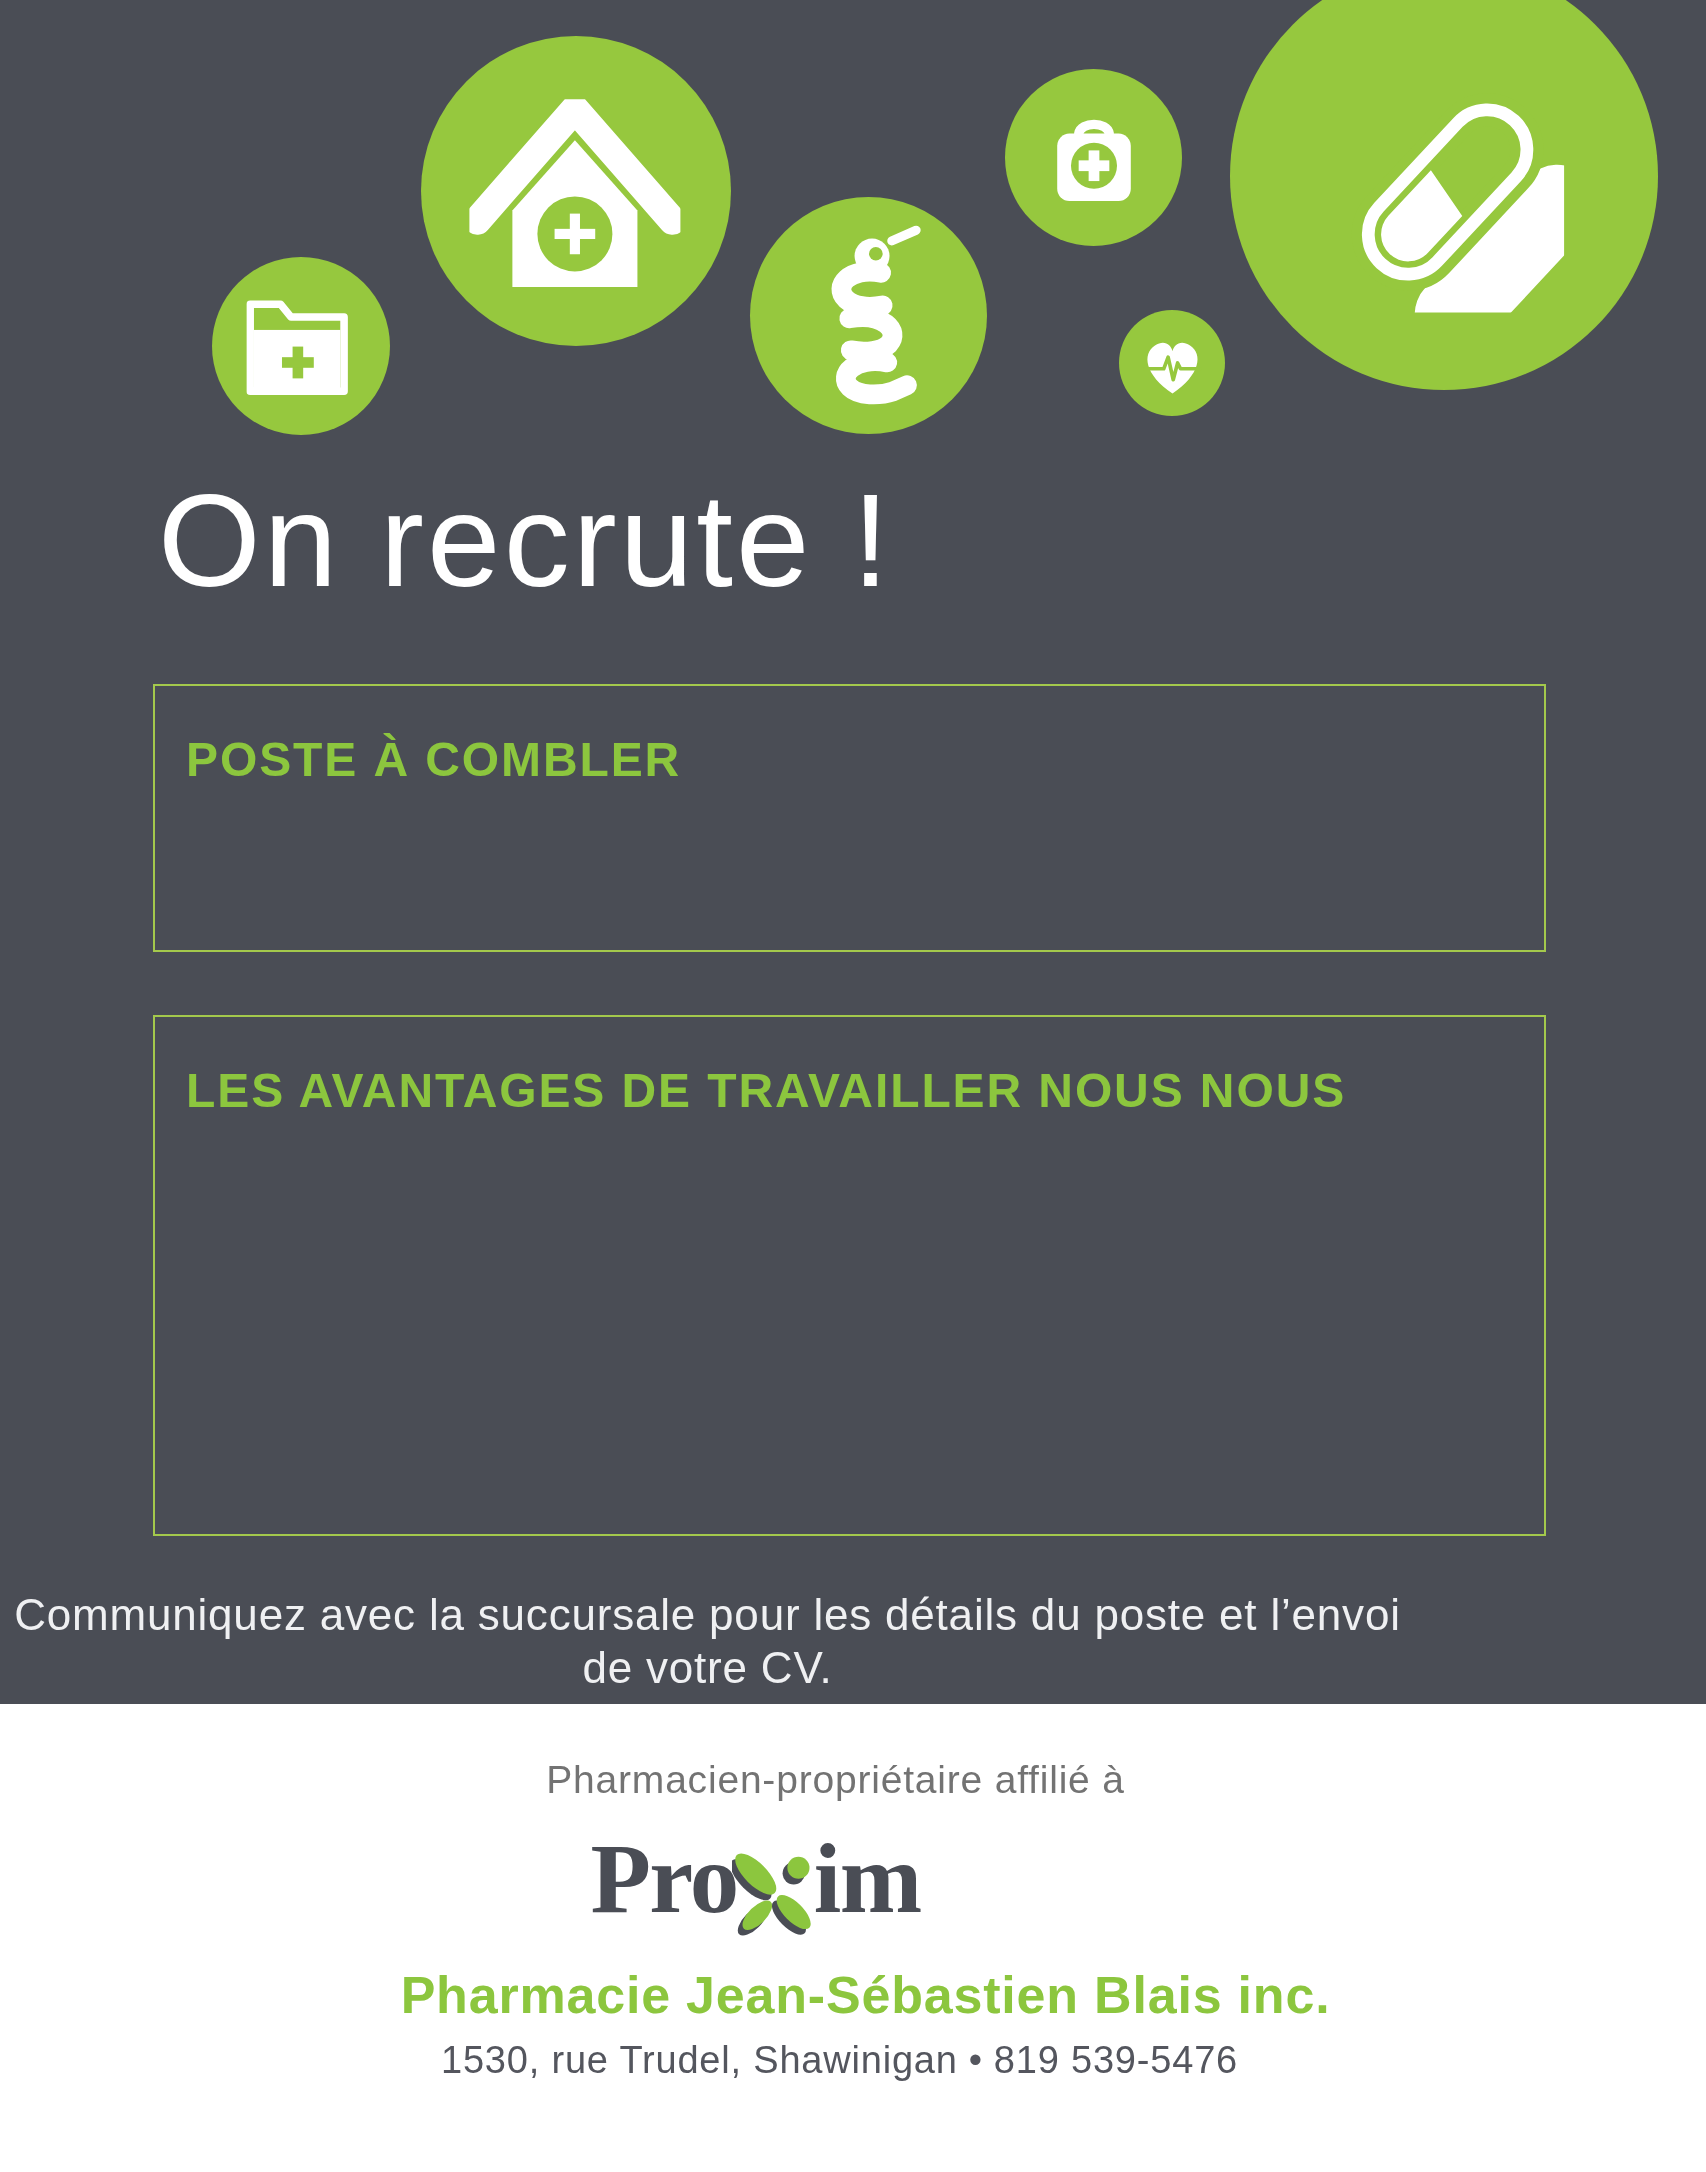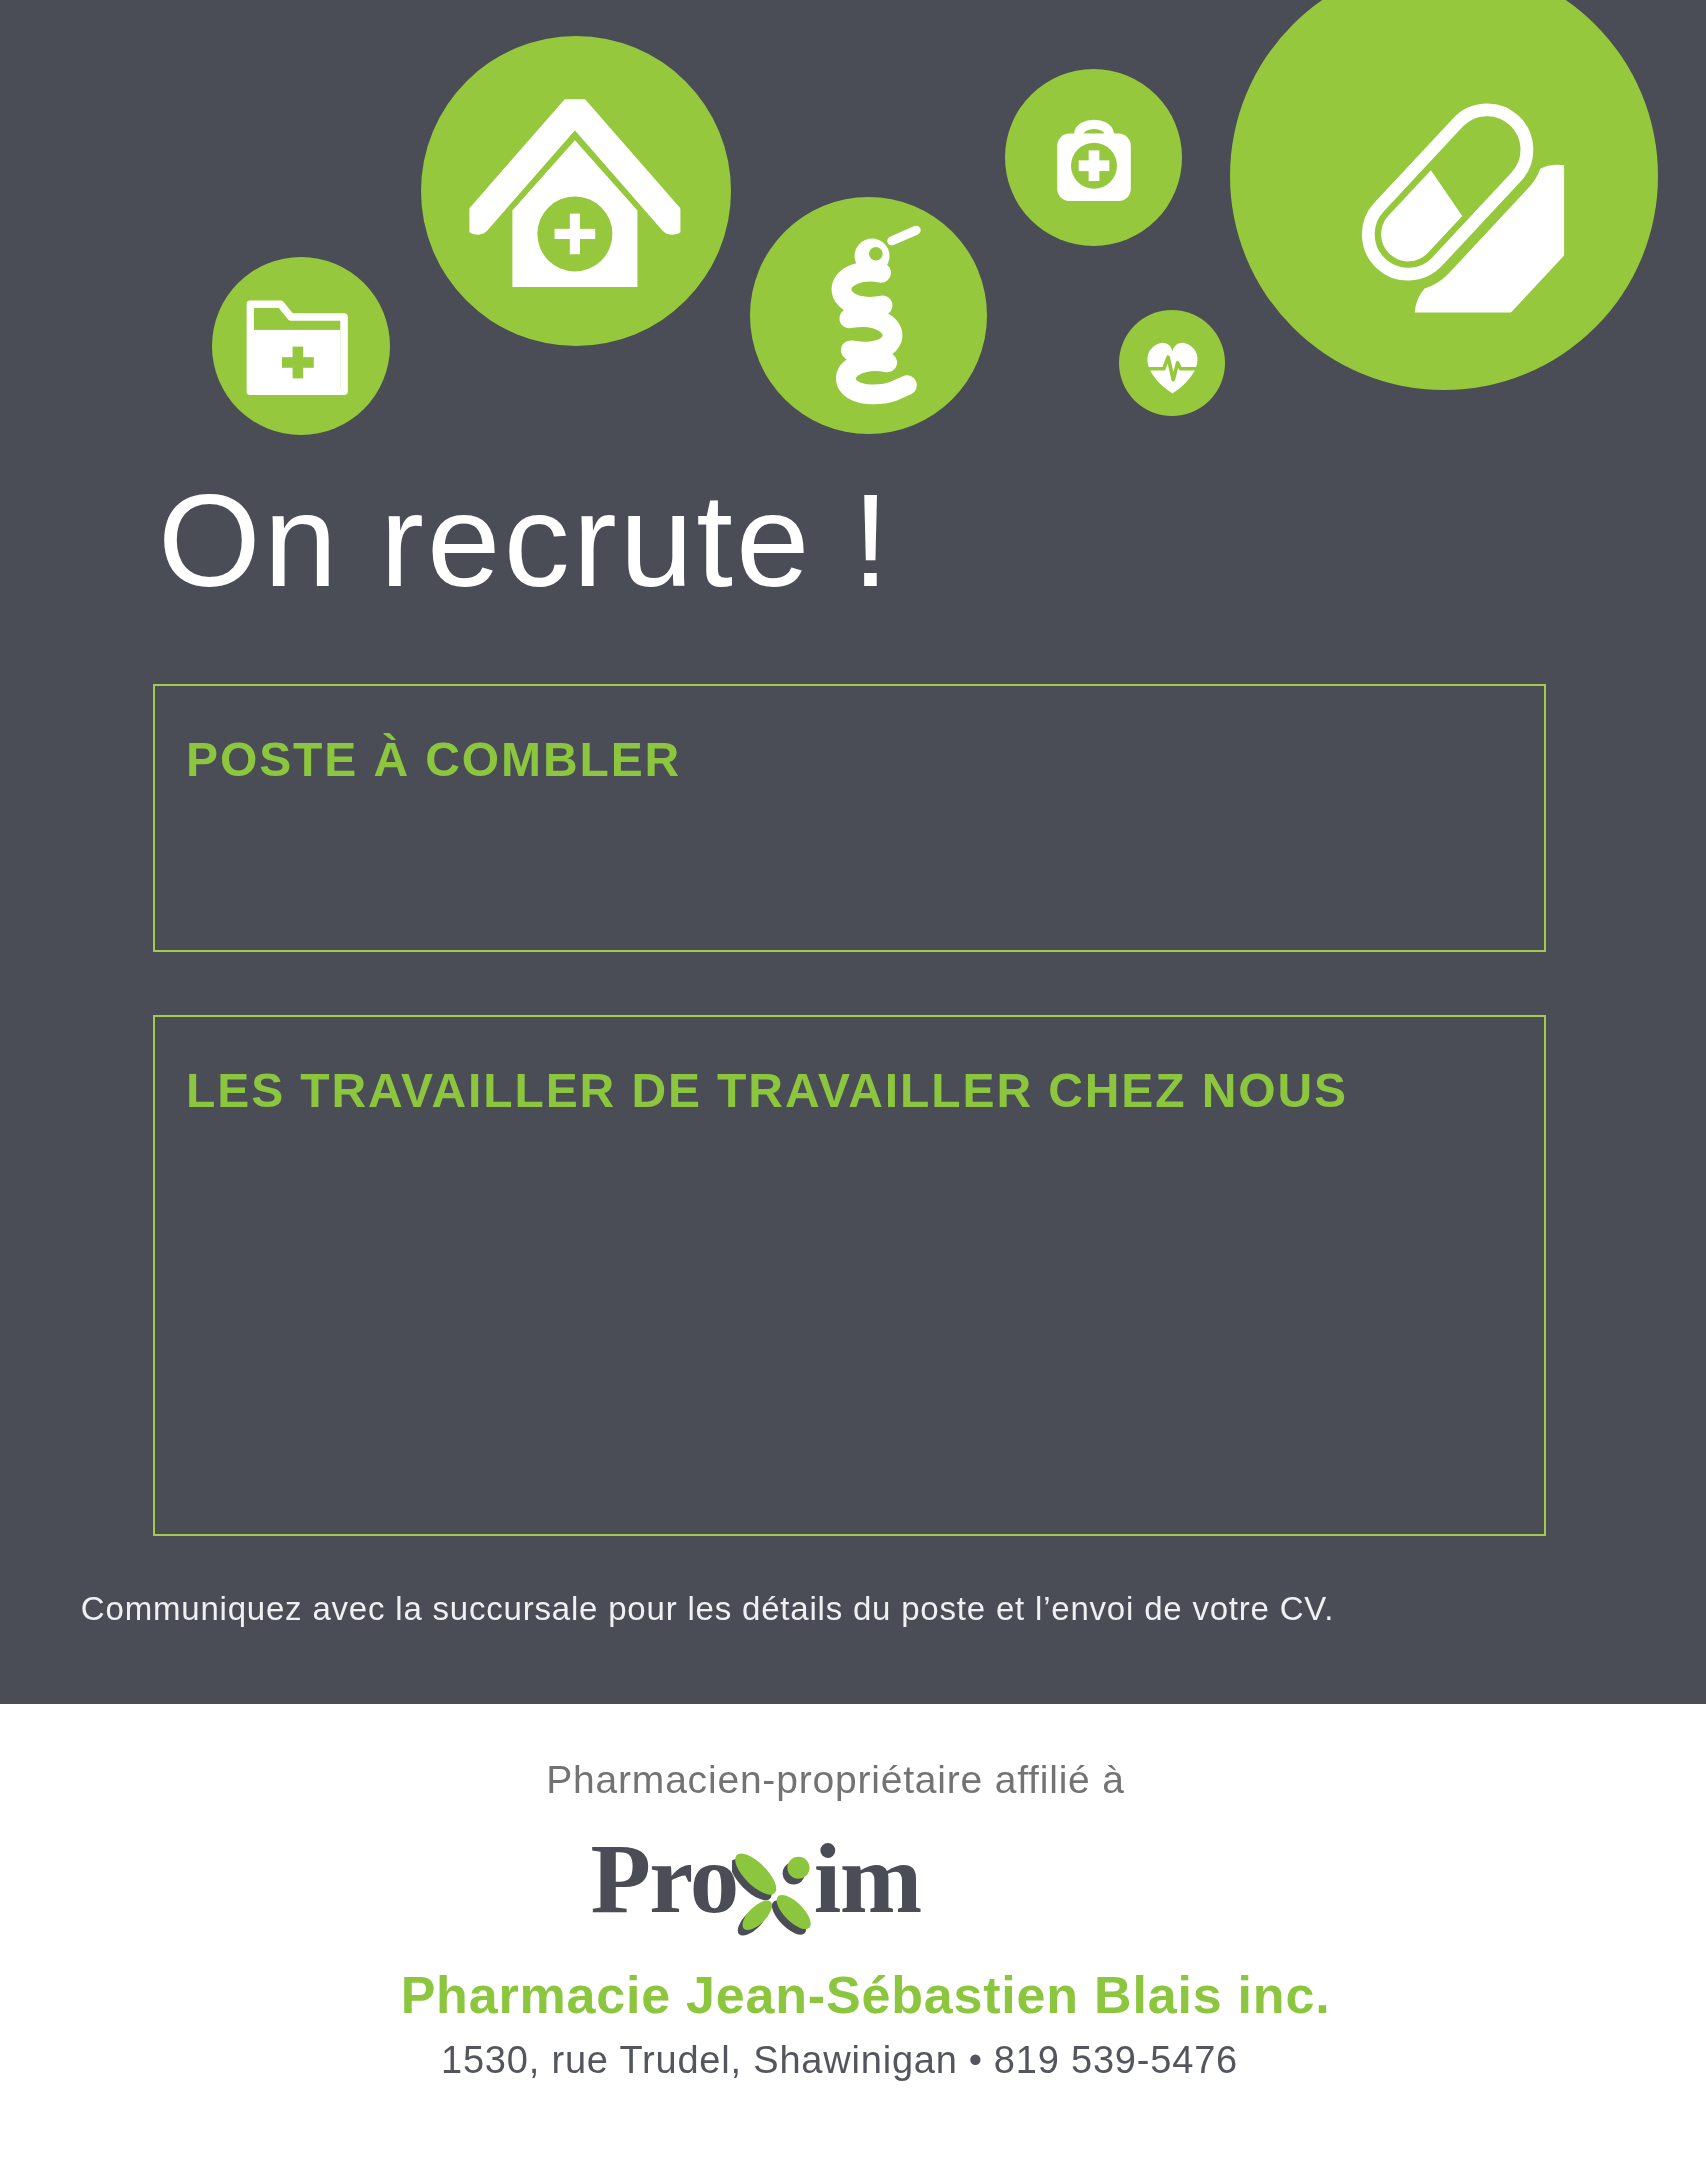--- a/index.html
+++ b/index.html
@@ -27,21 +27,21 @@
   }
   .box-poste{top:684px;height:268px;}
   .box-avantages{top:1015px;height:521px;}
   .field-label{
     display:block;padding:45px 0 0 31px;
     color:#8cc63e;font-size:48px;font-weight:bold;letter-spacing:1.9px;
     line-height:1.2;white-space:nowrap;
   }
   .contact-note{
     position:absolute;left:0;top:1589px;width:1415px;margin:0;
-    text-align:center;color:#eff0f2;font-size:33px;font-weight:300;
+    text-align:center;color:#eff0f2;font-size:44px;font-weight:300;
     letter-spacing:0.8px;line-height:1.2;
   }
   .footer{
     position:absolute;left:0;top:1704px;width:1707px;height:469px;
     background:#ffffff;
   }
   .affiliation-line{
     position:absolute;left:0;top:54px;width:1671px;margin:0;
     text-align:center;color:#737373;font-size:39px;font-weight:300;
     letter-spacing:0.8px;
@@ -132,21 +132,21 @@
       </svg>
     </div>
 
     <h1 class="poster-title">On recrute !</h1>
 
     <div class="field-box box-poste">
       <span class="field-label">POSTE À COMBLER</span>
     </div>
 
     <div class="field-box box-avantages">
-      <span class="field-label">LES TRAVAILLER DE TRAVAILLER CHEZ NOUS</span>
+      <span class="field-label">LES AVANTAGES DE TRAVAILLER NOUS NOUS</span>
     </div>
 
     <p class="contact-note">Communiquez avec la succursale pour les détails du poste et l’envoi de votre CV.</p>
   </div>
 
   <div class="footer">
 
     <p class="affiliation-line">Pharmacien-propriétaire affilié à</p>
 
     <div class="proxim-logo">

